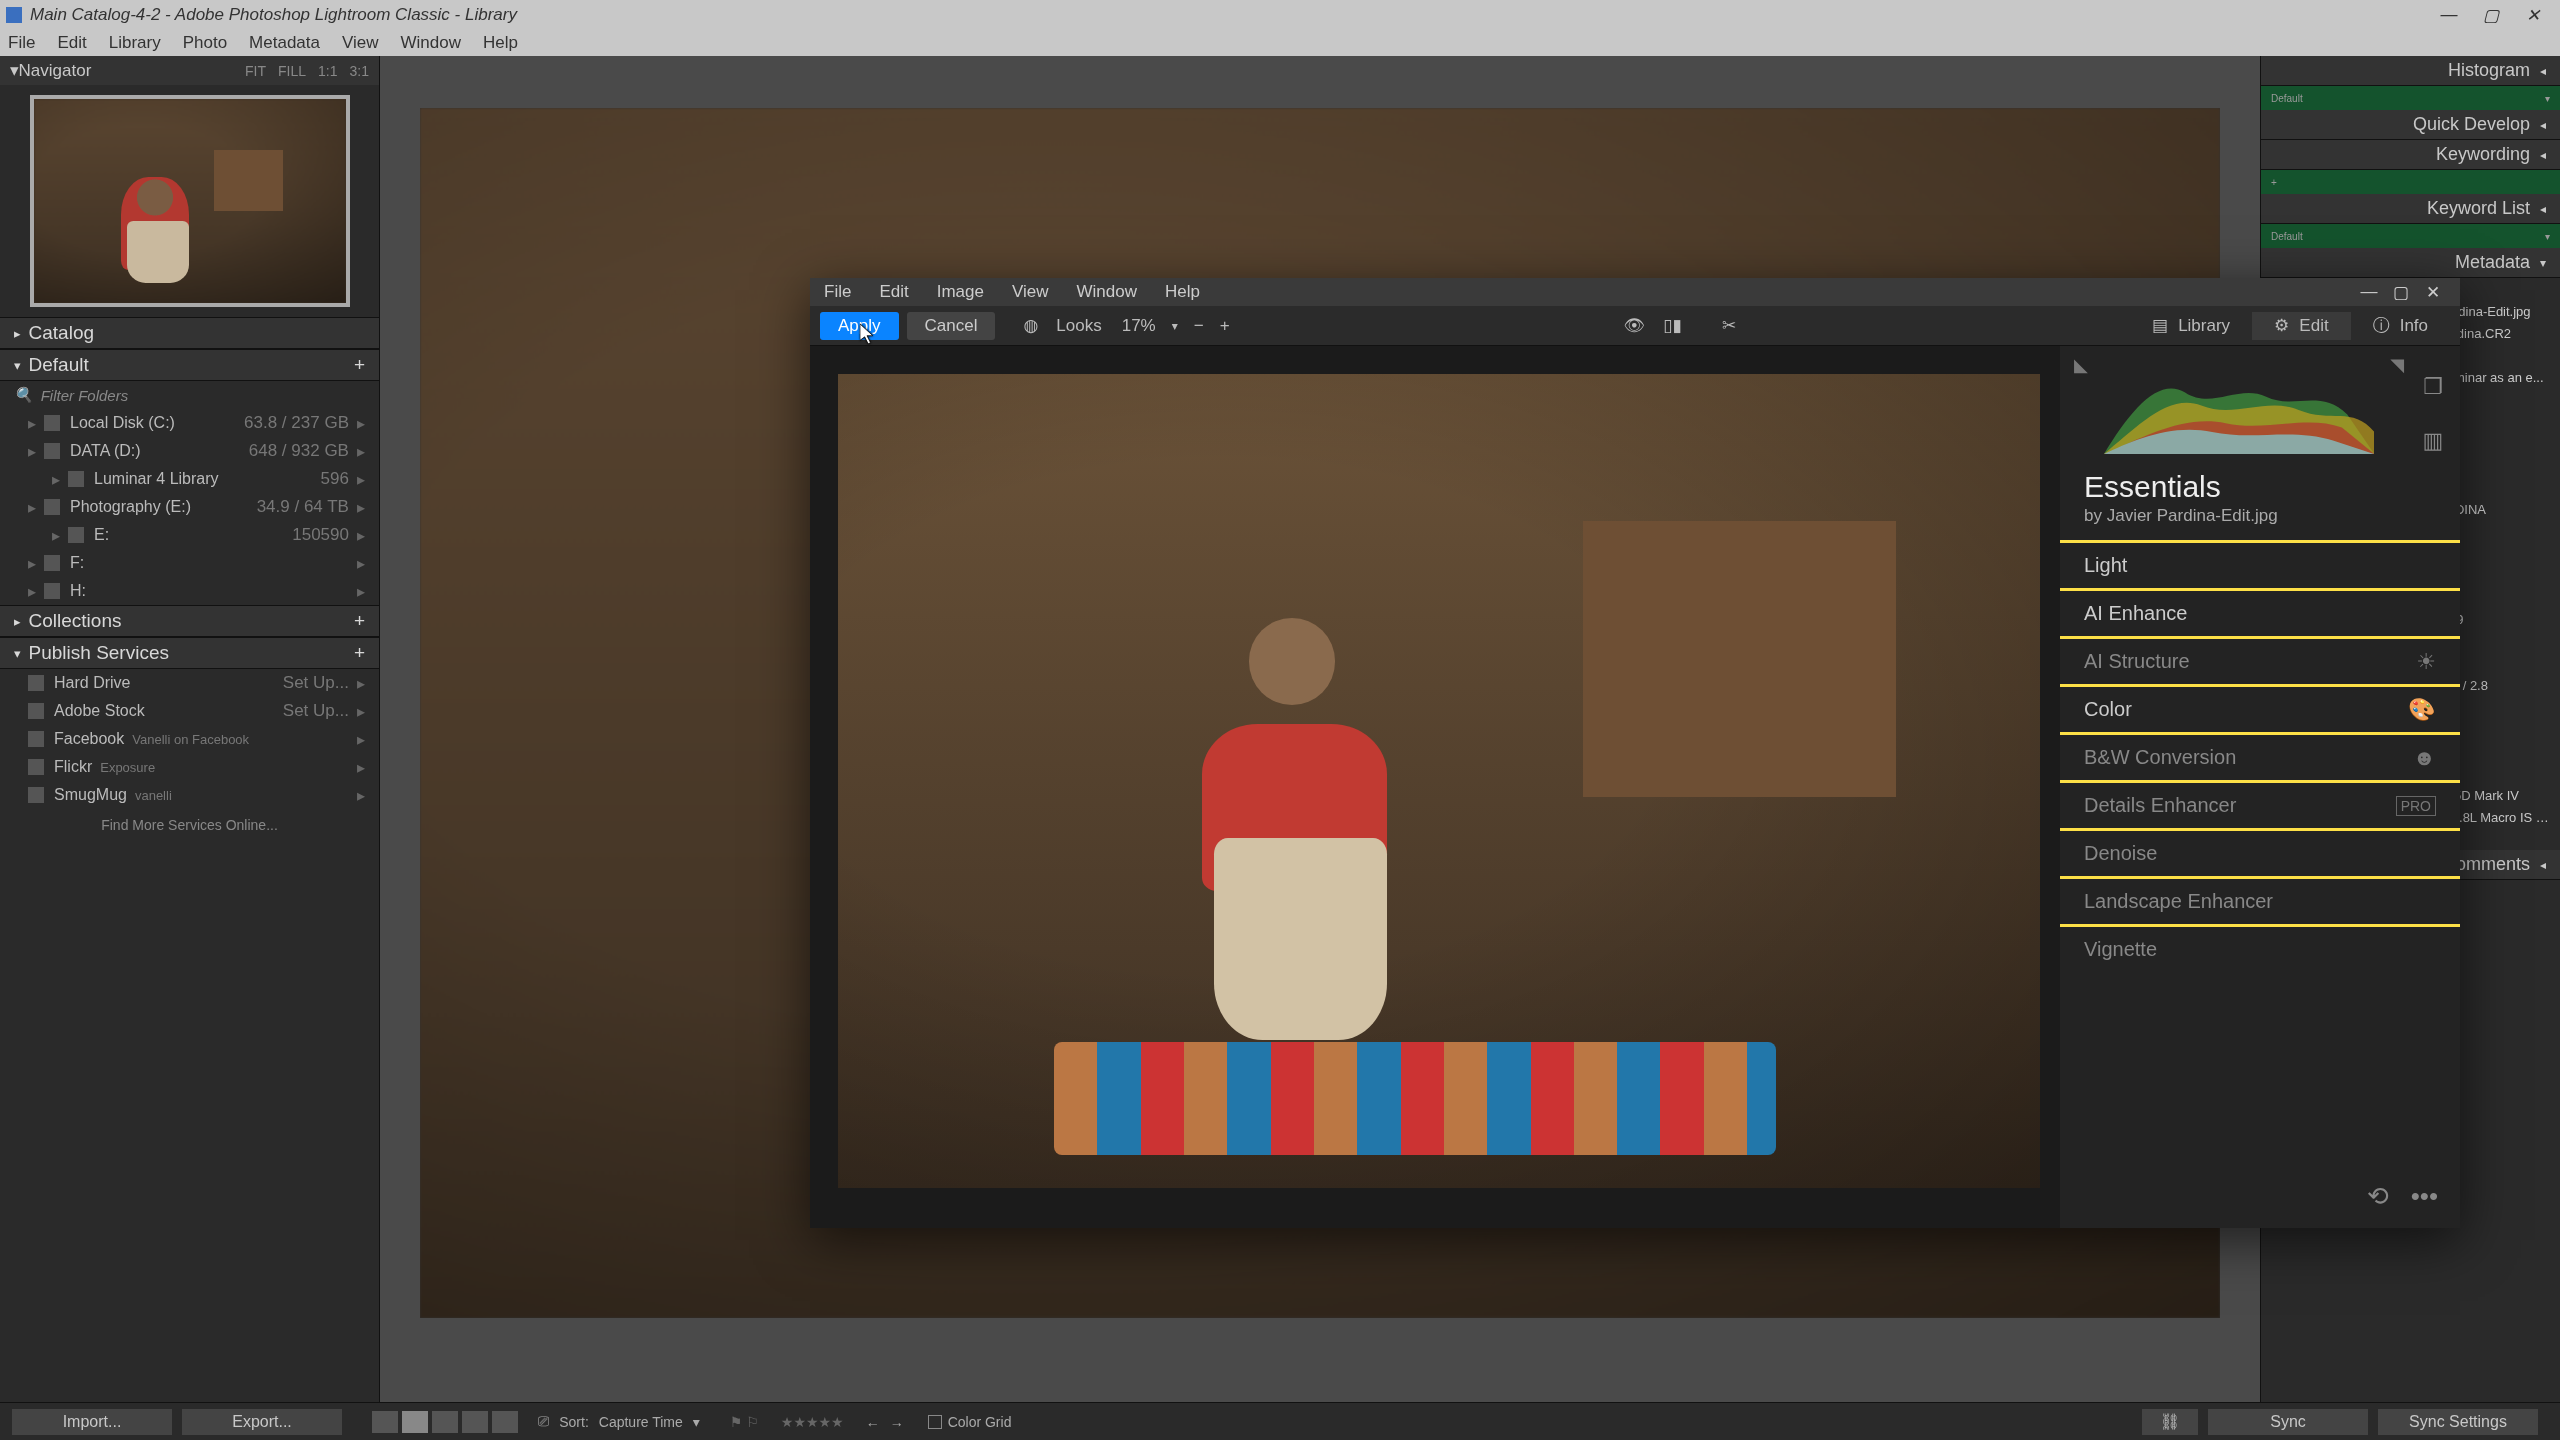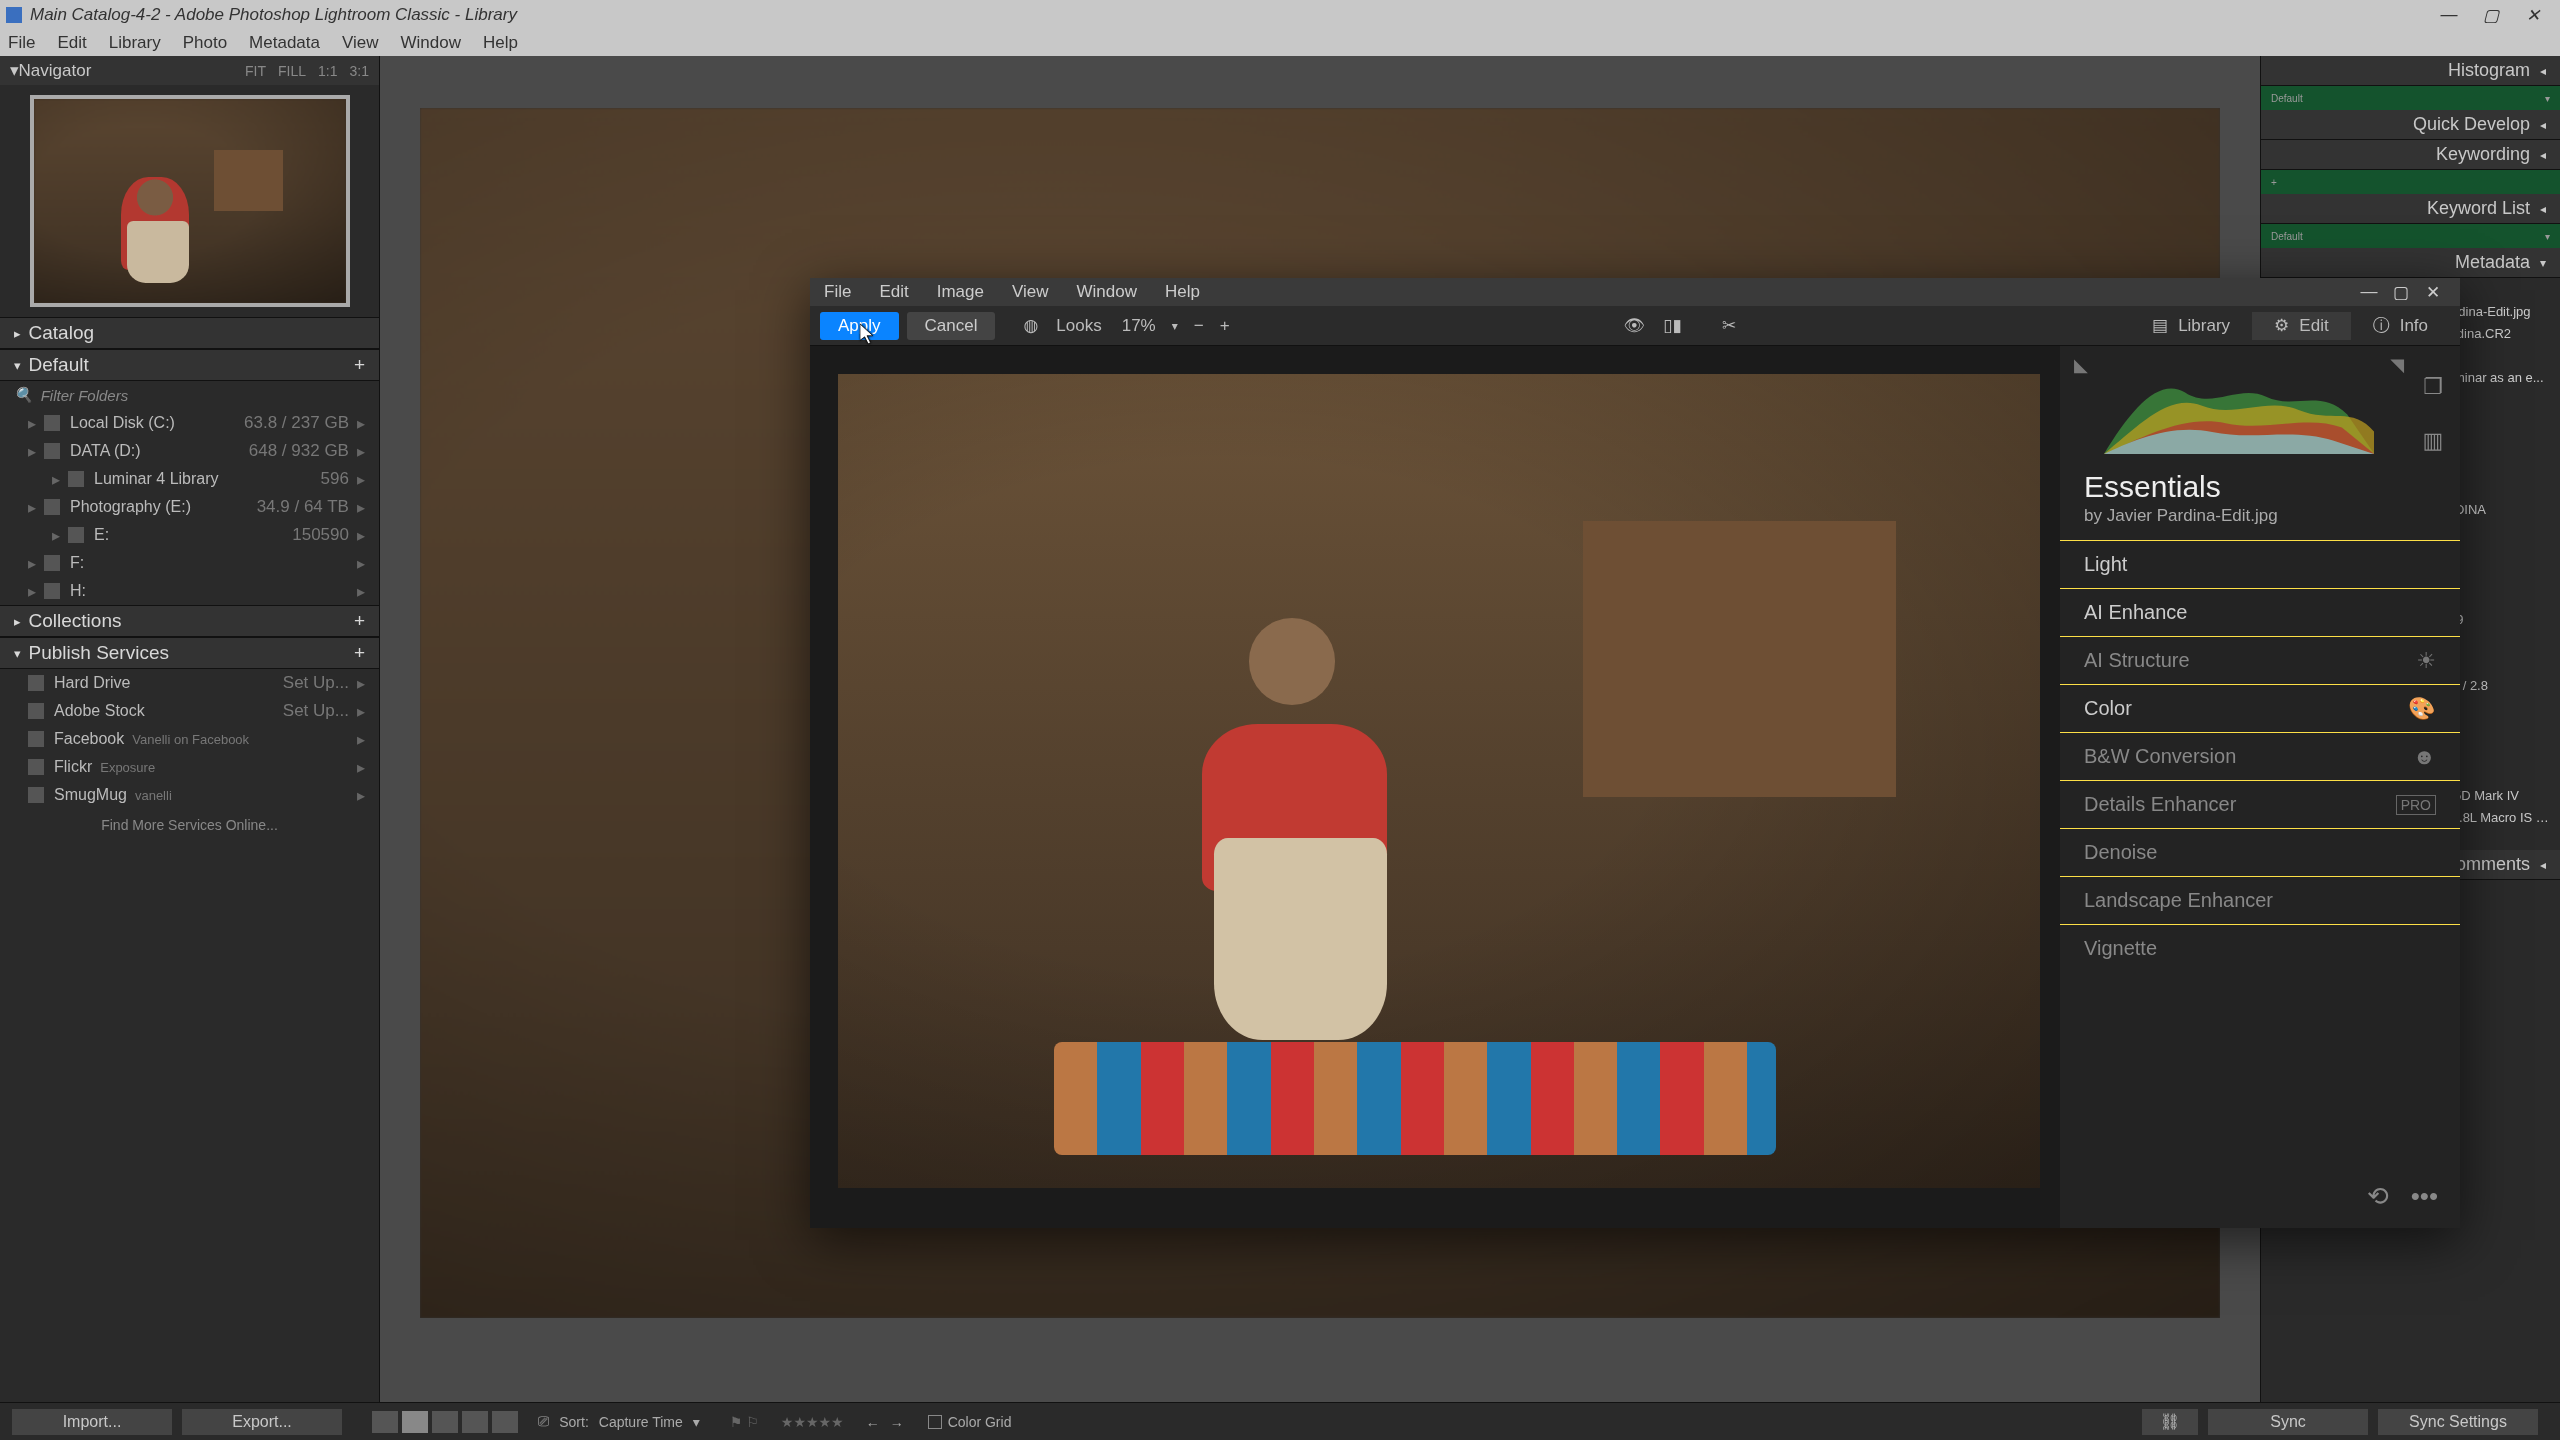--- a/index.html
+++ b/index.html
@@ -84,21 +84,21 @@
 .lm-canvas { flex:1; position:relative; background:#1b1b1b; }
 .lm-canvas .frame { position:absolute; left:28px; top:28px; right:20px; bottom:40px; background:#000; overflow:hidden; }
 .lm-canvas .frame .ph { position:absolute; inset:0; }
 .lm-right { width:400px; background:#232323; display:flex; flex-direction:column; padding: 8px 0 0 0; }
 .lm-histo-row { display:flex; align-items:flex-end; height:100px; padding: 0 14px; gap:16px; }
 .lm-histo { flex:1; height:88px; position:relative; overflow:hidden; }
 .lm-histo svg { width:100%; height:100%; }
 .stack-ic, .compare-ic { width:26px; height:26px; display:flex; align-items:center; justify-content:center; color:#888; font-size:22px; }
 .ess-title { font-size:30px; color:#eee; padding: 16px 24px 2px; }
 .ess-sub   { font-size:17px; color:#aaa; padding: 0 24px 14px; }
-.ess-row { height:48px; display:flex; align-items:center; padding: 0 24px; font-size:20px; color:#ccc; border-top:1px solid #fde047; }
+.ess-row { height:48px; display:flex; align-items:center; padding: 0 24px; font-size:20px; color:#ccc; border-top:3px solid #fde047; }
 .ess-row.dim { color:#888; }
 .ess-row .ric { margin-left:auto; color:#777; font-size:22px; }
 .lm-bottom-icons { margin-top:auto; display:flex; justify-content:flex-end; padding: 16px 22px; gap:22px; color:#888; font-size:26px; }
 
 
 .ph .scrim2 { position:absolute; inset:0; background:
   radial-gradient(ellipse at 32% 42%, rgba(0,0,0,0) 38%, rgba(0,0,0,0.35) 100%),
   linear-gradient(#6a5238,#3e3023); }
 .ph .person { position:absolute; left:26%; top:30%; width:24%; height:54%; }
 .ph .person .head { position:absolute; left:34%; top:0; width:30%; aspect-ratio:1; background:#8a6a4d; border-radius:50%; }

